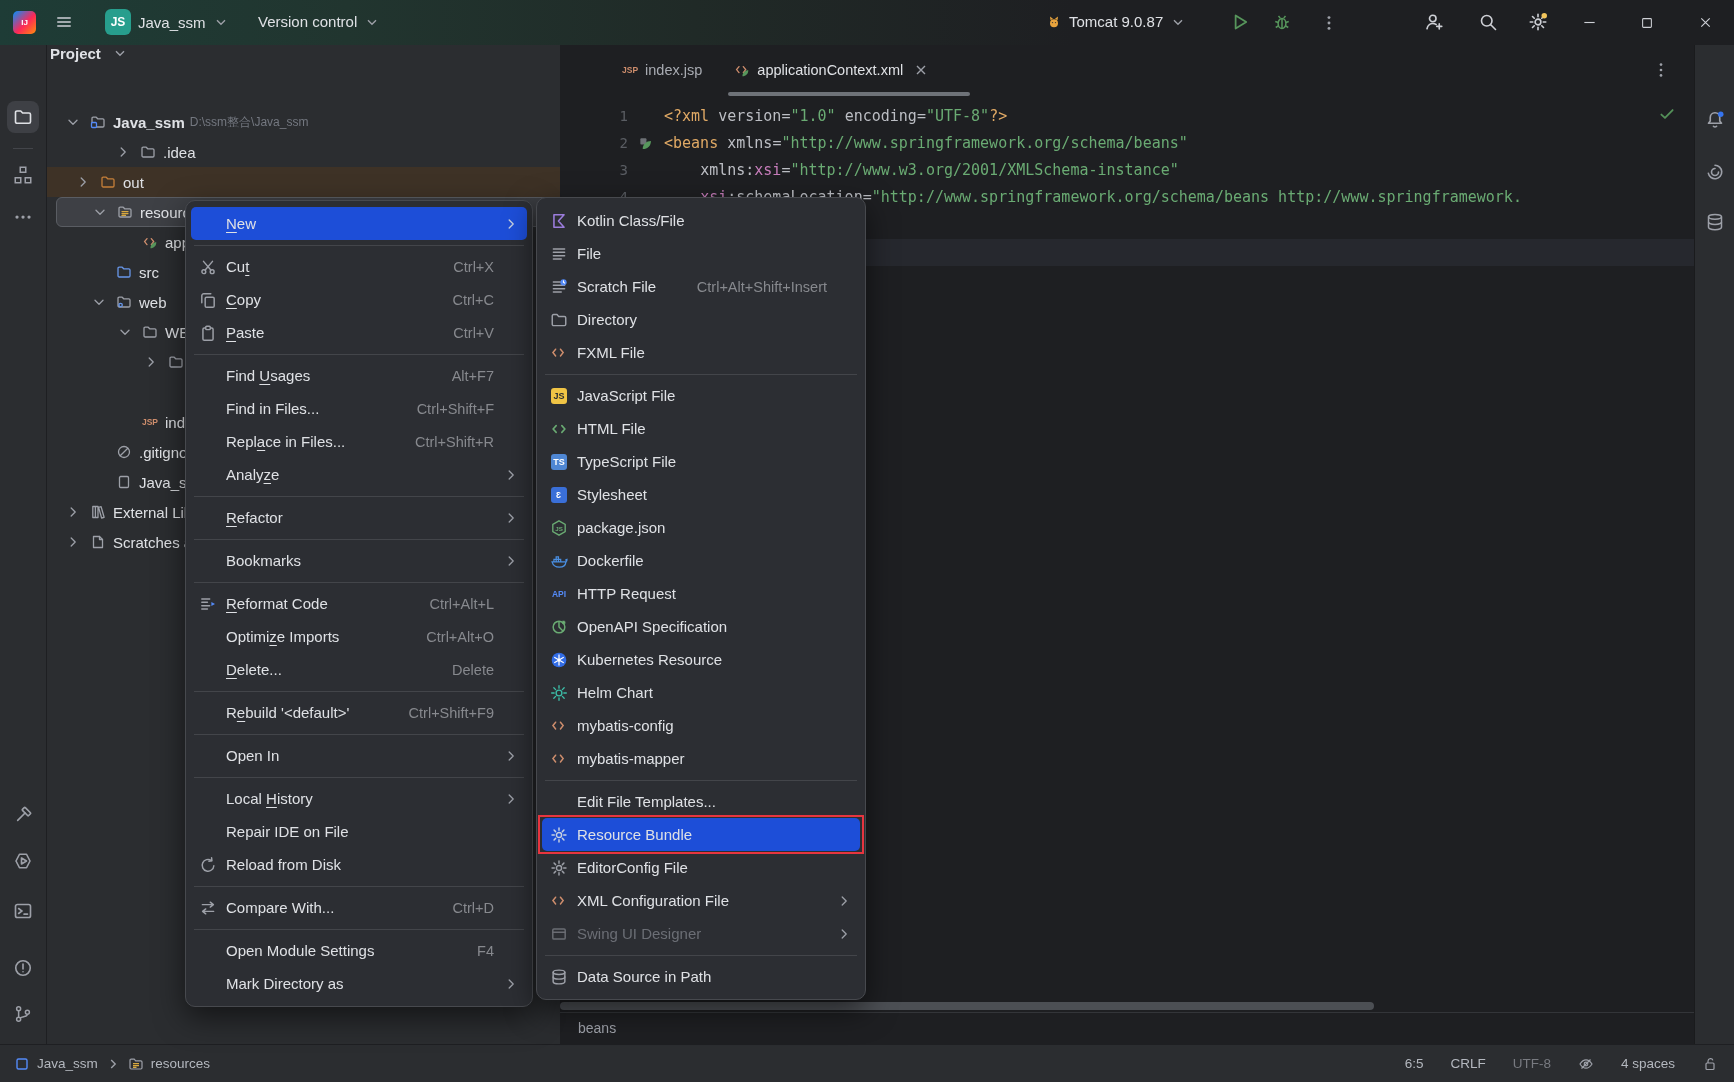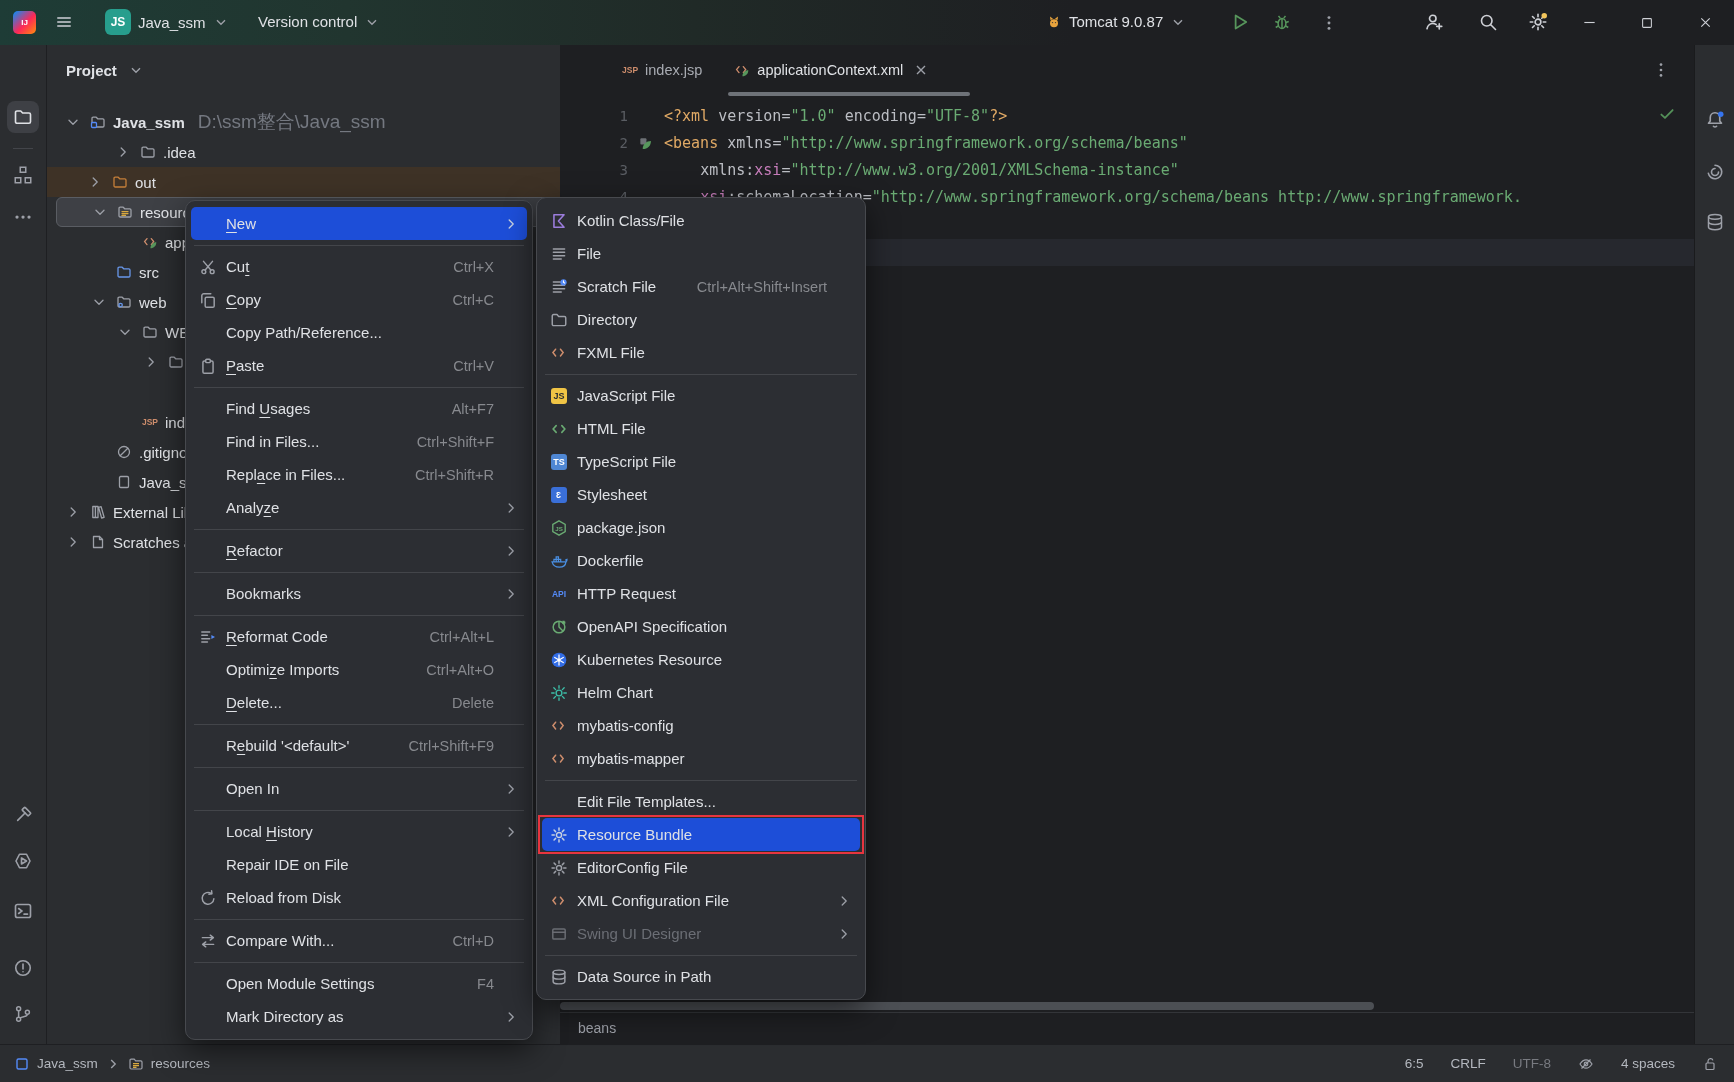--- a/index.html
+++ b/index.html
@@ -29,27 +29,27 @@
 
   
   .actbar{position:absolute;left:0;top:45px;width:46px;height:999px;background:#2b2d30;border-right:1px solid #1e1f22;z-index:4}
   .act-item{position:absolute;left:7px;width:32px;height:32px;border-radius:8px;color:#9DA0A8;
     display:flex;align-items:center;justify-content:center}
   .act-item.active{background:#3E4045;color:#DFE1E5}
   .act-div{position:absolute;left:13px;width:20px;height:1px;background:#43454A}
 
   
   .projpanel{position:absolute;left:46px;top:45px;width:514px;height:999px;background:#2b2d30;z-index:3;overflow:hidden}
-  .pp-head{display:flex;align-items:center;gap:11px;height:50px;padding-left:20px;font-size:15px;font-weight:600;color:#DFE1E5}
+  .pp-head{display:flex;align-items:flex-start;gap:11px;height:50px;padding-left:4px;font-size:15px;font-weight:600;color:#DFE1E5}
   .tree{position:absolute;left:0;top:62px;right:0}
   .tr{display:flex;align-items:center;height:30px;gap:5px;font-size:15px;color:#DFE1E5;box-sizing:border-box;white-space:nowrap}
   .tr .tchev{width:21px;color:#9DA0A8;flex:none}
   .tr .tico{width:20px;flex:none;color:#9DA0A8}
   .tr .tlbl{flex:none}
-  .tr .thint{color:#747880;margin-left:8px;font-size:19px}
+  .tr .thint{color:#747880;font-size:12px}
   .tr.bold .tlbl{font-weight:700}
   .tr.excluded{background:#3E3226}
   .tr.selected{background:#3E4045;border:1px solid #5A5D63;border-radius:6px;margin:0 6px 0 10px}
 
   
   .editor{position:absolute;left:560px;top:45px;width:1134px;height:999px;background:#1e1f22;z-index:2}
   .tabs{display:flex;align-items:center;height:50px;padding-left:46px}
   .tab{display:flex;align-items:center;gap:7px;padding:0 16px;height:50px;font-size:14.5px;color:#A8ABB2}
   .tab.active{color:#DFE1E5}
   .tab-close{color:#9DA0A8;margin-left:3px}
@@ -290,21 +290,21 @@
             </svg>
           </span>
       <span class="tico ic">
             <svg viewBox="0 0 16 16" fill="none" stroke="currentColor" stroke-width="1.3" stroke-linecap="round" stroke-linejoin="round">
               <path d="M2 4.4c0-.7.5-1.2 1.2-1.2h3l1.5 1.6h5.1c.7 0 1.2.5 1.2 1.2v5.8c0 .7-.5 1.2-1.2 1.2H3.2c-.7 0-1.2-.5-1.2-1.2z"></path>
             </svg>
           </span>
       <span class="tlbl">.idea</span>
 
     </div>
-        <div class="tr excluded" style="padding-left:38px">
+        <div class="tr excluded" style="padding-left:26px">
       <span class="tchev ic">
             <svg viewBox="0 0 16 16" fill="none" stroke="currentColor" stroke-width="1.3" stroke-linecap="round" stroke-linejoin="round">
               <path d="M6.2 4l4 4-4 4"></path>
             </svg>
           </span>
       <span class="tico ic">
             <span style="color:#C57F39;display:flex">
               <svg viewBox="0 0 16 16" fill="none" stroke="currentColor" stroke-width="1.3" stroke-linecap="round" stroke-linejoin="round">
                 <path d="M2 4.4c0-.7.5-1.2 1.2-1.2h3l1.5 1.6h5.1c.7 0 1.2.5 1.2 1.2v5.8c0 .7-.5 1.2-1.2 1.2H3.2c-.7 0-1.2-.5-1.2-1.2z"></path>
               </svg>
@@ -636,26 +636,20 @@
           <svg viewBox="0 0 16 16" fill="none" stroke="currentColor" stroke-width="1.3" stroke-linecap="round" stroke-linejoin="round">
             <rect x="5.5" y="5.5" width="8" height="9" rx="1.2"></rect>
             <path d="M10.5 2.5H4.2c-1 0-1.7.8-1.7 1.7v6.3"></path>
           </svg>
         </span>
         <span class="mi-lbl"><u>C</u>opy</span>
         <span class="mi-sc">Ctrl+C</span>
         <span class="mi-ar"></span>
       </div>
       <div class="mi">
-        <span class="mi-ico"></span>
-        <span class="mi-lbl">Copy Path/Reference...</span>
-        <span class="mi-sc"></span>
-        <span class="mi-ar"></span>
-      </div>
-      <div class="mi">
         <span class="mi-ico">
           <svg viewBox="0 0 16 16" fill="none" stroke="currentColor" stroke-width="1.3" stroke-linecap="round" stroke-linejoin="round">
             <rect x="3.5" y="3.5" width="9" height="11" rx="1.2"></rect>
             <rect x="6" y="2" width="4" height="3" rx=".8" fill="#2C2E33"></rect>
           </svg>
         </span>
         <span class="mi-lbl"><u>P</u>aste</span>
         <span class="mi-sc">Ctrl+V</span>
         <span class="mi-ar"></span>
       </div>

